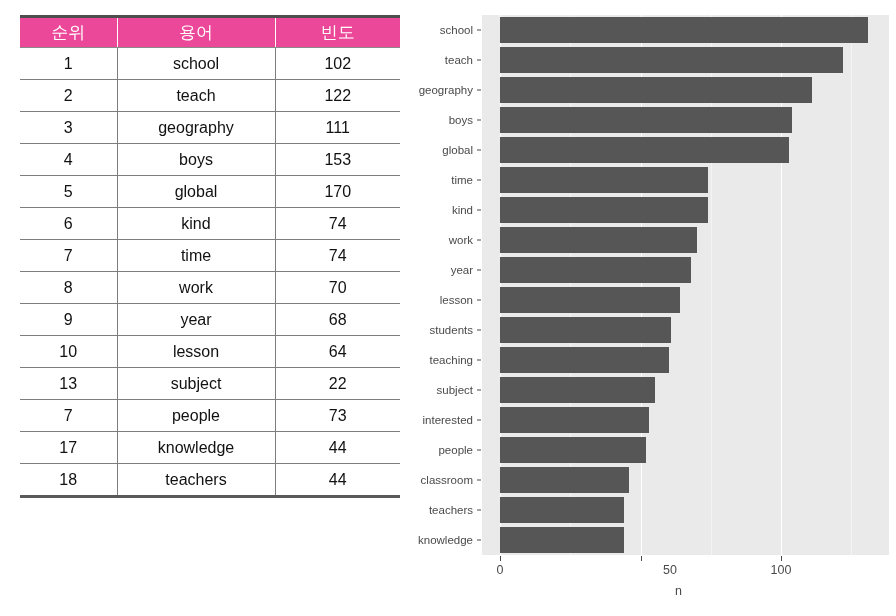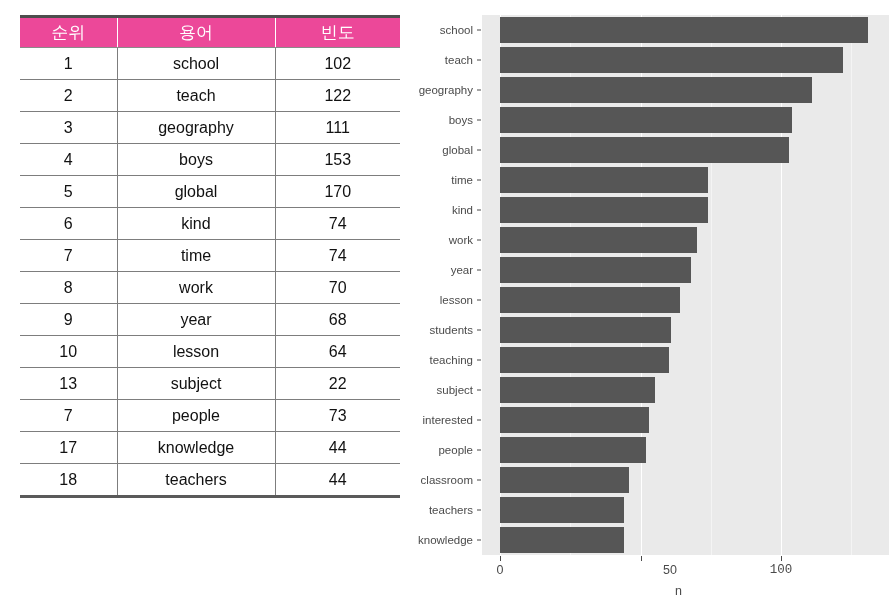--- a/index.html
+++ b/index.html
@@ -297,18 +297,18 @@
       <div class="ytick-mark" style="top: 480px;"></div>
       <div class="ytick-label" style="top: 510px;">teachers</div>
       <div class="ytick-mark" style="top: 510px;"></div>
       <div class="ytick-label" style="top: 540px;">knowledge</div>
       <div class="ytick-mark" style="top: 540px;"></div>
       <div class="xtick-mark" style="left: 85px;"></div>
       <div class="xtick-label" style="left: 85px;">0</div>
       <div class="xtick-mark" style="left: 225.5px;"></div>
       <div class="xtick-label" style="left: 243px; margin-left: 12px;">50</div>
       <div class="xtick-mark" style="left: 366px;"></div>
-      <div class="xtick-label" style="left: 366px; font-family: Liberation Mono, monospace;">100</div>
+      <div class="xtick-label" style="left: 366px;">100</div>
     </div>
   <div id="xaxis-title">
     <span>n</span>
   </div>
 </div>
 
 </body></html>

